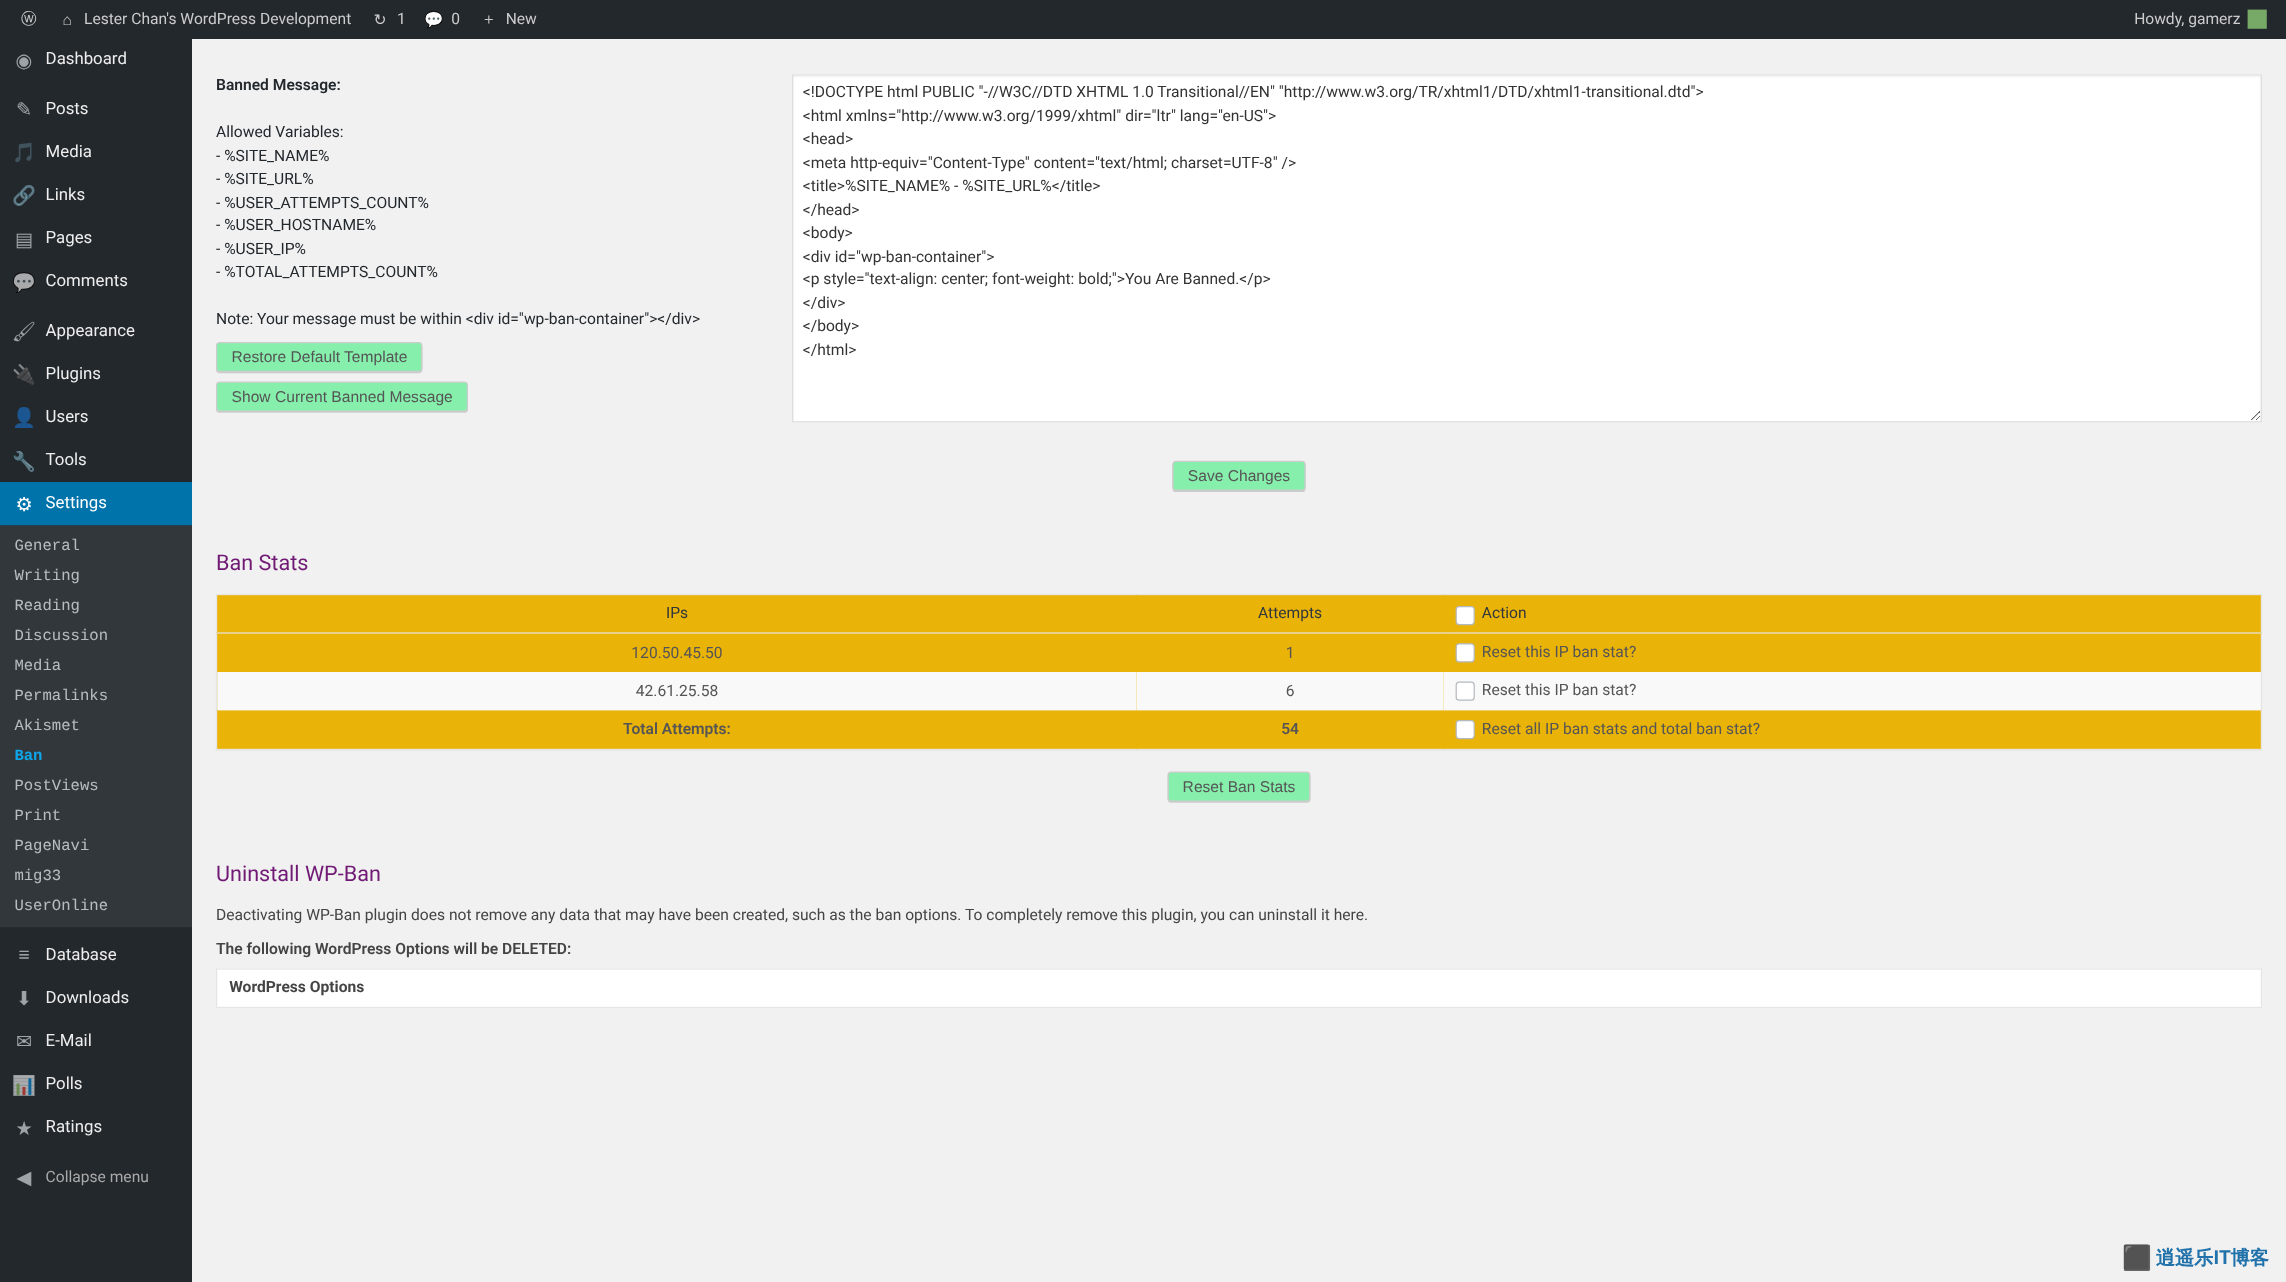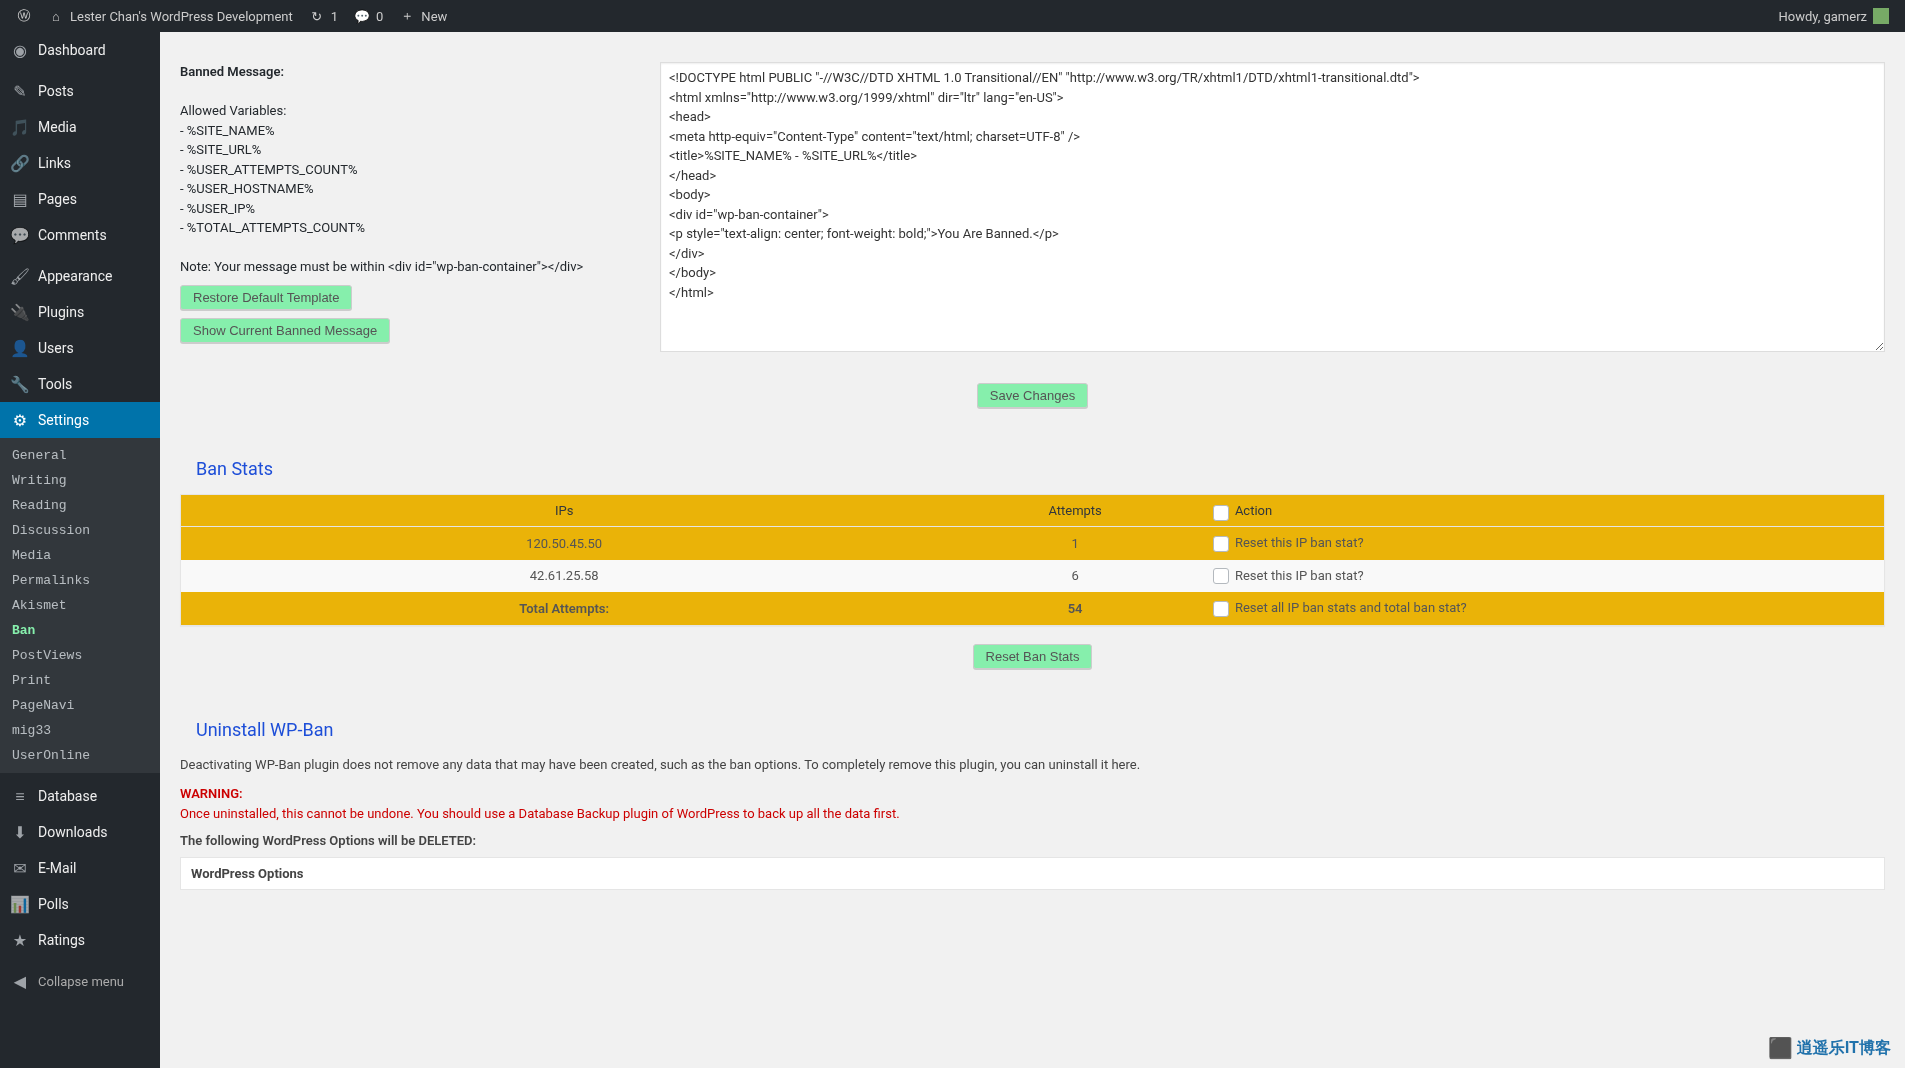--- a/index.html
+++ b/index.html
@@ -14,37 +14,37 @@
   .dashicon { font-family: sans-serif; display:inline-block; width:16px; text-align:center; }
 
   
   #adminmenu { position: fixed; top:32px; bottom:0; left:0; width:160px; background:#23282d; color:#eee; overflow-y:auto; }
   #adminmenu .menu-item { display:flex; align-items:center; gap:8px; padding:8px 10px; color:#eee; cursor:pointer; font-size:14px; }
   #adminmenu .menu-item.current { background:#0073aa; color:#fff; font-weight:400; position:relative; }
   #adminmenu .menu-item.current::after { content:''; position:absolute; right:-8px; top:50%; margin-top:-8px; border:8px solid transparent; border-right-color:#f1f1f1; }
   #adminmenu .menu-sep { height:5px; margin:0; border:0; }
   #adminmenu .submenu { background:#32373c; padding:5px 0;font-family:Liberation Mono, monospace; }
   #adminmenu .submenu .sub-item { display:block; padding:5px 12px; color:rgba(240,245,250,0.7); font-size:13px; cursor:pointer; }
-  #adminmenu .submenu .sub-item.current { color:#86efac; font-weight:600; }
+  #adminmenu .submenu .sub-item.current { color:#0ea5e9; font-weight:600; }
   #adminmenu .collapse { padding:8px 10px; color:#aaa; cursor:pointer; display:flex; align-items:center; gap:8px; font-size:13px;}
 
   
   .mi { width:20px; height:20px; display:inline-flex; align-items:center; justify-content:center; color:rgba(240,245,250,0.6); font-size:16px; }
 
   
   #wpcontent { margin-left:160px; padding:20px 20px 40px 20px; padding-top:52px; }
   .form-row { display:flex; align-items:flex-start; padding:10px 0; }
   .form-row .label-col { width:480px; font-size:13px; color:#23282d; line-height:1.5; }
   .form-row .field-col { flex:1; }
   .form-row .label-col strong { font-weight:600; }
   textarea.large { width:100%; height:290px; border:1px solid #ddd; padding:5px 8px; font-family:inherit; font-size:13px; line-height:1.5; color:#333; resize:both; box-shadow: inset 0 1px 2px rgba(0,0,0,0.07); }
   .button { display:inline-block; background:#86efac; border:1px solid #ccc; color:#555; padding:4px 12px; font-size:13px; border-radius:3px; cursor:pointer; box-shadow: 0 1px 0 #ccc; margin-top:8px; }
   .center { text-align:center; padding:10px 0 20px; }
 
-  h3 { font-size:18px; font-weight:400; color:#1d4ed8; margin:30px 16px 15px; }
+  h3 { font-size:18px; font-weight:400; color:#701a75; margin:30px 0 15px; }
 
   table.widefat { width:100%; border:1px solid #e5e5e5; background:#eab308; border-collapse:collapse; box-shadow: 0 1px 1px rgba(0,0,0,0.04); }
   table.widefat th, table.widefat td { padding:8px 10px; font-size:13px; }
   table.widefat thead th { text-align:center; font-weight:400; color:#32373c; border-bottom:1px solid #e5e5e5; }
   table.widefat thead th:last-child { text-align:left; }
   table.widefat tbody td { text-align:center; color:#555; }
   table.widefat tbody td:last-child { text-align:left; }
   table.widefat tbody tr:nth-child(even) { background:#f9f9f9; }
   table.widefat tbody tr.total td { font-weight:600; }
   table.widefat input[type=checkbox]{ margin-right:6px; width:16px; height:16px; border:1px solid #b4b9be; border-radius:3px; background:#fff; appearance:none; vertical-align:middle; }
@@ -248,21 +248,20 @@
     </tbody>
   </table>
 
   <div class="center">
     <button class="button">Reset Ban Stats</button>
   </div>
 
   <div class="uninstall">
     <h3>Uninstall WP-Ban</h3>
     <p>Deactivating WP-Ban plugin does not remove any data that may have been created, such as the ban options. To completely remove this plugin, you can uninstall it here.</p>
-    <p style="margin-top:10px;"><span class="warn">WARNING:</span><br><span class="warn2">Once uninstalled, this cannot be undone. You should use a Database Backup plugin of WordPress to back up all the data first.</span></p>
     <p class="deleted-heading">The following WordPress Options will be DELETED:</p>
     <table class="striped">
       <thead>
           <tr>
             <th>WordPress Options</th>
           </tr>
         </thead>
     </table>
   </div>
 

